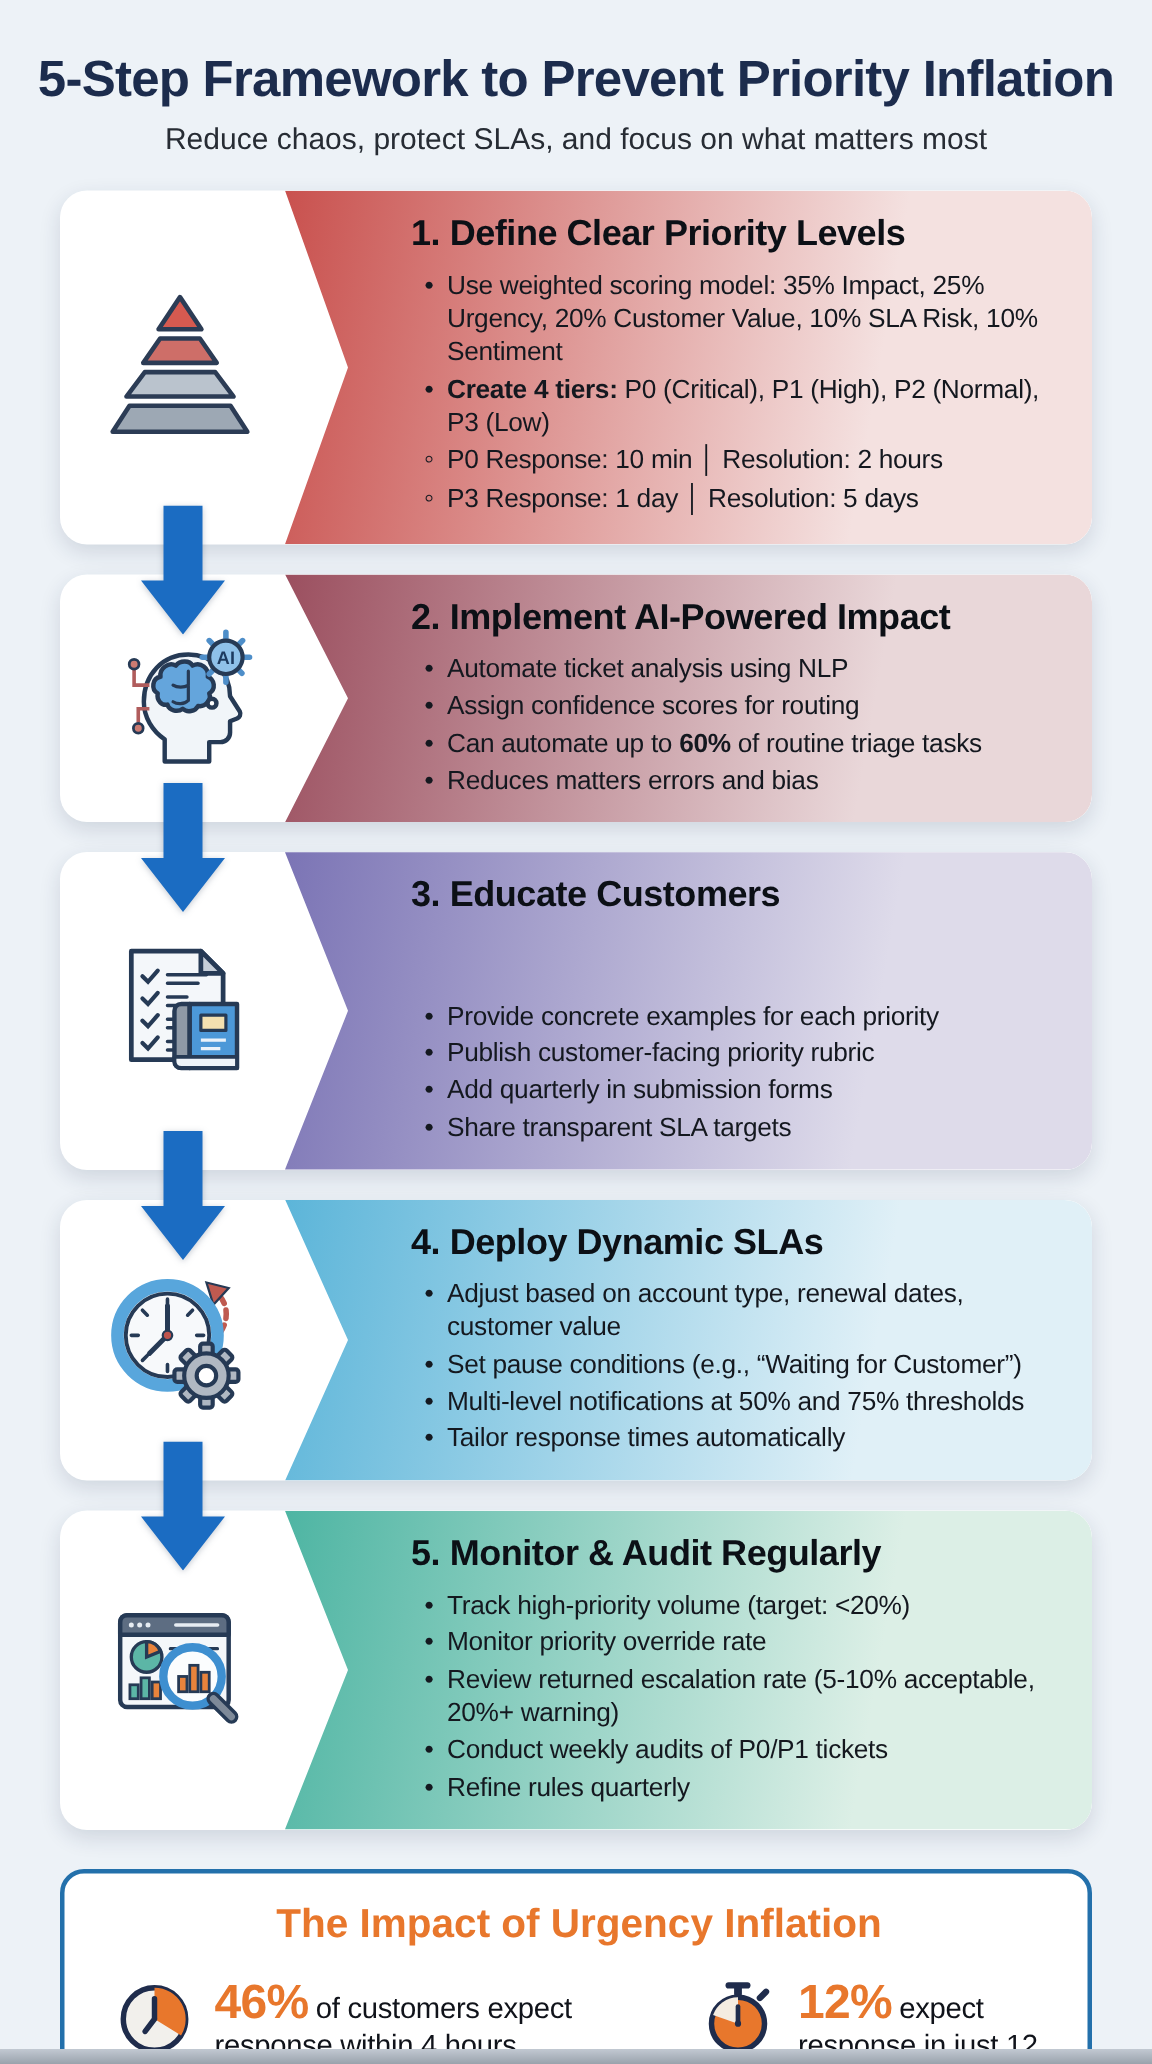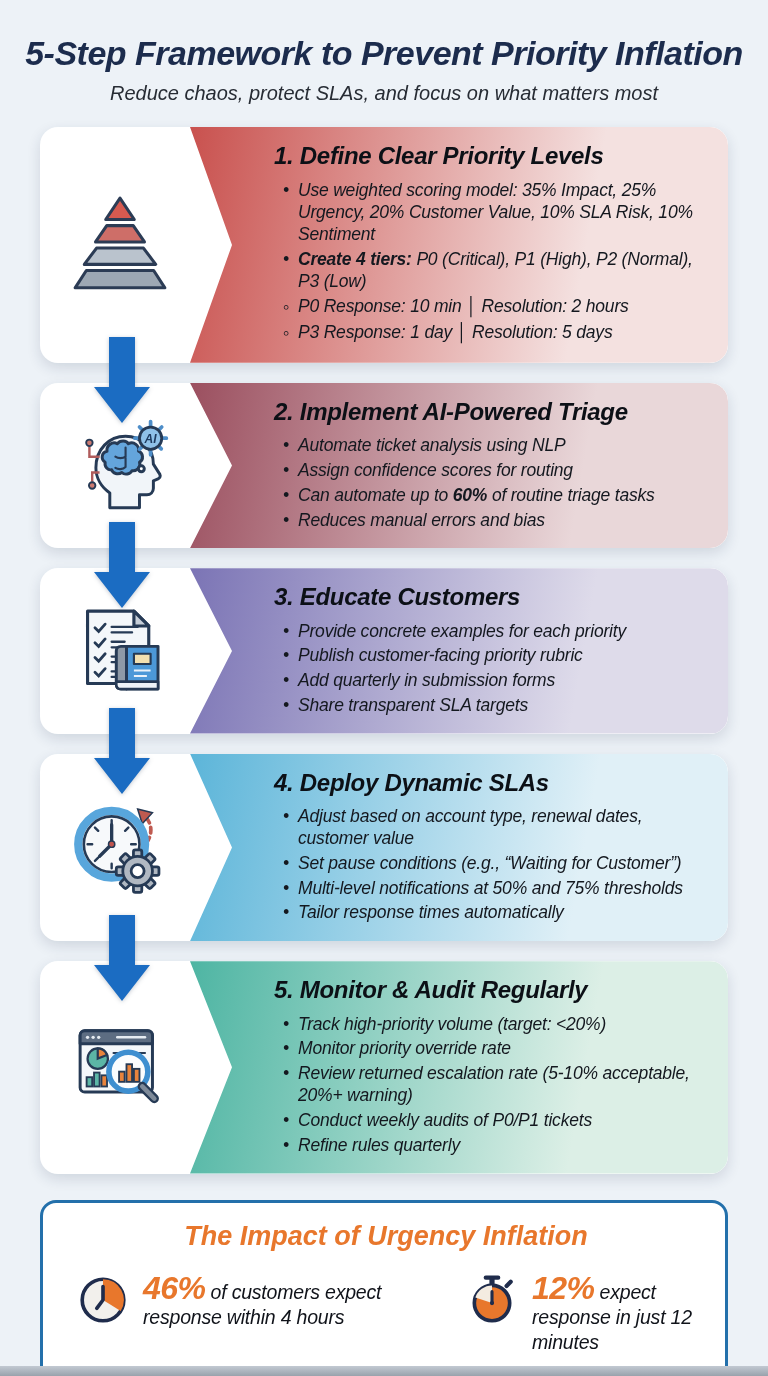--- a/index.html
+++ b/index.html
@@ -13,21 +13,21 @@
   }
   *{margin:0;padding:0;box-sizing:border-box;}
   html,body{width:768px;}
   body{
     height:1376px;
     background:var(--bg);
     font-family:"Liberation Sans", sans-serif;
     overflow:hidden;
     position:relative;
   }
-  .page{width:768px;height:1376px;position:relative;font-style:italic;}
+  .page{width:768px;height:1376px;position:relative;}
   header{padding-top:34px;text-align:center;}
   h1{
     font-size:34px;
     font-weight:bold;
     color:var(--title-navy);
     letter-spacing:-0.5px;
   }
   .subtitle{
     margin-top:9px;
     font-size:20px;
@@ -204,37 +204,37 @@
               <circle cx="25" cy="76" r="3.5" fill="#cc7b72" stroke="#263a55" stroke-width="2"></circle>
               <g stroke="#4e8ec9" stroke-width="4" stroke-linecap="round">
                 <path d="M88 7 V12 M88 38 V43 M71 25 H76 M100 25 H105 M76 13 l3.5 3.5 M96 33 l3.5 3.5 M100 13 l-3.5 3.5 M76 37 l3.5 -3.5"></path>
               </g>
               <circle cx="88" cy="25" r="12" fill="#8fc1e9" stroke="#263a55" stroke-width="3"></circle>
               <text x="88" y="30" font-size="13" font-weight="bold" text-anchor="middle" fill="#1d3a5f">AI</text>
             </svg>
           </span>
         </div>
         <div class="content-zone" style="background: linear-gradient(100deg, rgb(155, 79, 95) 0%, rgb(233, 215, 217) 72%);">
-          <div class="step-title"><span class="step-num">2.</span>&nbsp;<span>Implement AI-Powered Triage</span></div>
+          <div class="step-title"><span class="step-num">2.</span>&nbsp;<span>Implement AI-Powered Impact</span></div>
           <ul class="bullets">
             <li class="bullet dot">
               <span class="marker"></span>
               <span class="btxt"><span>Automate ticket analysis using NLP</span></span>
             </li>
             <li class="bullet dot">
               <span class="marker"></span>
               <span class="btxt"><span>Assign confidence scores for routing</span></span>
             </li>
             <li class="bullet dot">
               <span class="marker"></span>
               <span class="btxt"><span>Can automate up to </span><span class="b">60%</span><span> of routine triage tasks</span></span>
             </li>
             <li class="bullet dot">
               <span class="marker"></span>
-              <span class="btxt"><span>Reduces manual errors and bias</span></span>
+              <span class="btxt"><span>Reduces matters errors and bias</span></span>
             </li>
           </ul>
         </div>
       </div>
       <div class="connector">
         <svg class="arrow-svg" viewBox="0 0 56 86">
           <path d="M15 0 H41 V50 H56 L28 86 L0 50 H15 Z" fill="#1b6cc2"></path>
         </svg>
       </div>
       <div class="step-card">
@@ -260,21 +260,21 @@
               <g stroke="#263a55" stroke-width="3.2" stroke-linejoin="round">
                 <path d="M56 50 H62 V96 H56 c-3 0-5-2-5-5 V55 c0-3 2-5 5-5 z" fill="#8e99a6"></path>
                 <rect x="62" y="50" width="34" height="46" fill="#4c98d8"></rect>
                 <rect x="70" y="58" width="18" height="11" fill="#f3e0b0" stroke-width="2.3"></rect>
                 <path d="M70 76 H88 M70 82 H84" stroke="#eaf2fa" stroke-width="2.3" fill="none"></path>
                 <path d="M51 88 h45 v8 H56 c-3 0-5-2-5-5 z" fill="#eef3f8" stroke-width="2.8"></path>
               </g>
             </svg>
           </span>
         </div>
-        <div class="content-zone" style="background: linear-gradient(100deg, rgb(123, 116, 181) 0%, rgb(222, 219, 234) 72%);">
+        <div class="content-zone" style="background: linear-gradient(100deg, rgb(123, 116, 181) 0%, rgb(222, 219, 234) 72%); gap: 46px;">
           <div class="step-title"><span class="step-num">3.</span>&nbsp;<span>Educate Customers</span></div>
           <ul class="bullets">
             <li class="bullet dot">
               <span class="marker"></span>
               <span class="btxt"><span>Provide concrete examples for each priority</span></span>
             </li>
             <li class="bullet dot">
               <span class="marker"></span>
               <span class="btxt"><span>Publish customer-facing priority rubric</span></span>
             </li>

